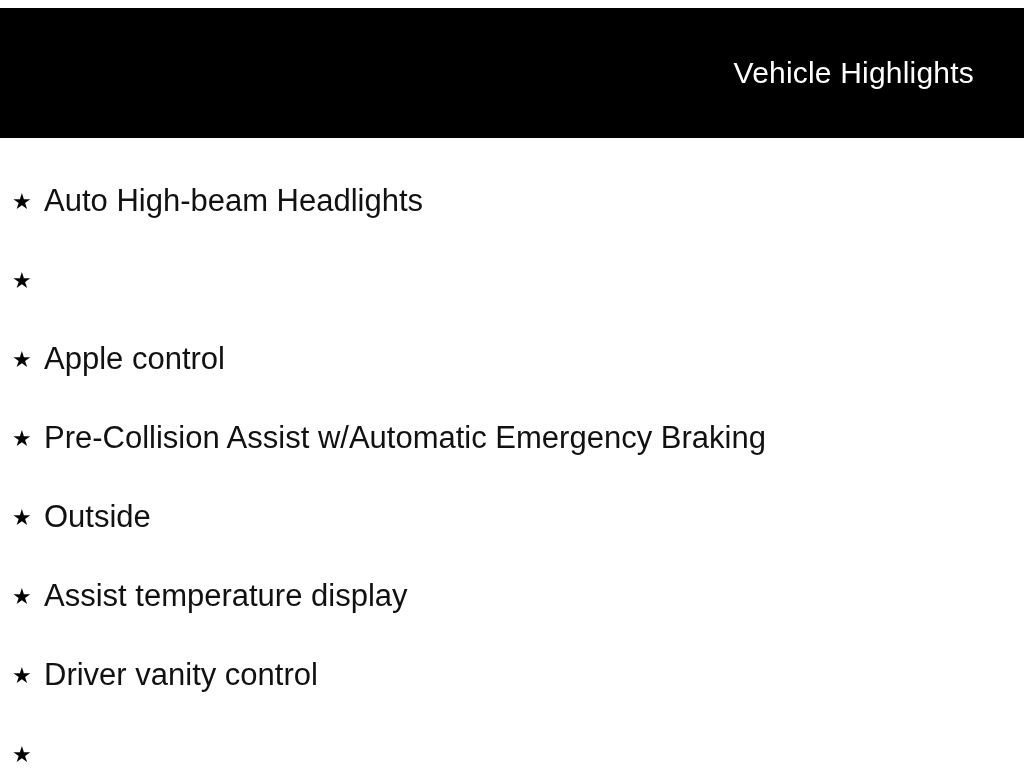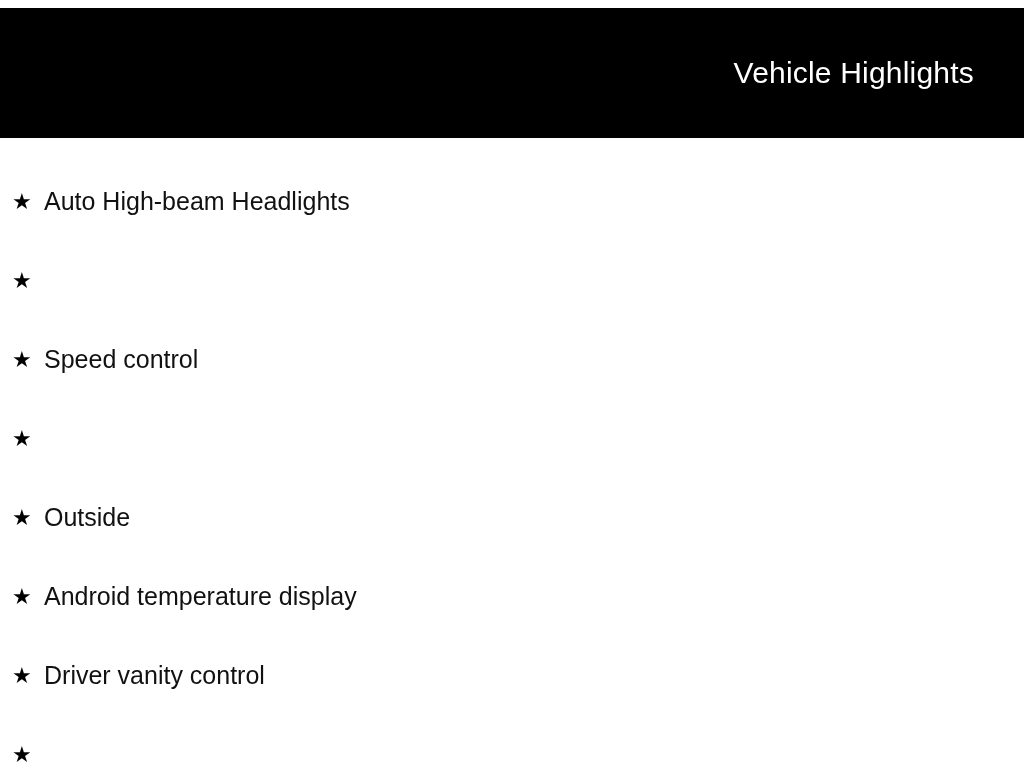--- a/index.html
+++ b/index.html
@@ -53,21 +53,21 @@
   .star-icon {
     width: 22px;
     min-width: 22px;
     color: #000000;
     font-size: 22px;
     line-height: 1;
     text-align: left;
   }
   .feature-label {
     color: #111111;
-    font-size: 25px;
+    font-size: 31px;
     font-weight: 400;
     line-height: 1.1;
     padding-left: 10px;
     white-space: nowrap;
   }
 </style>
 </head>
 <body>
 
 <div class="page">
@@ -79,32 +79,33 @@
   <ul class="features-list">
     <li class="feature-item">
       <span class="star-icon">★</span>
       <span class="feature-label">Auto High-beam Headlights</span>
     </li>
     <li class="feature-item">
       <span class="star-icon">★</span>
     </li>
     <li class="feature-item">
       <span class="star-icon">★</span>
-      <span class="feature-label">Speed control</span>
+      <span class="feature-label">Apple control</span>
     </li>
     <li class="feature-item">
       <span class="star-icon">★</span>
+      <span class="feature-label">Pre-Collision Assist w/Automatic Emergency Braking</span>
     </li>
     <li class="feature-item">
       <span class="star-icon">★</span>
       <span class="feature-label">Outside</span>
     </li>
     <li class="feature-item">
       <span class="star-icon">★</span>
-      <span class="feature-label">Android temperature display</span>
+      <span class="feature-label">Assist temperature display</span>
     </li>
     <li class="feature-item">
       <span class="star-icon">★</span>
       <span class="feature-label">Driver vanity control</span>
     </li>
     <li class="feature-item">
       <span class="star-icon">★</span>
     </li>
   </ul>
 

